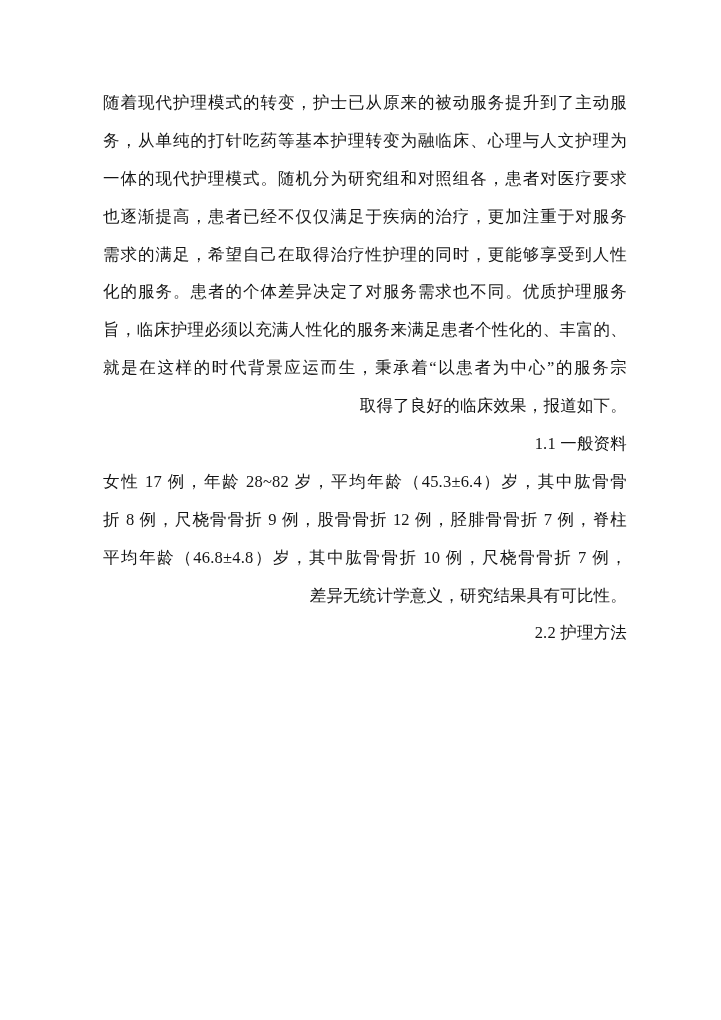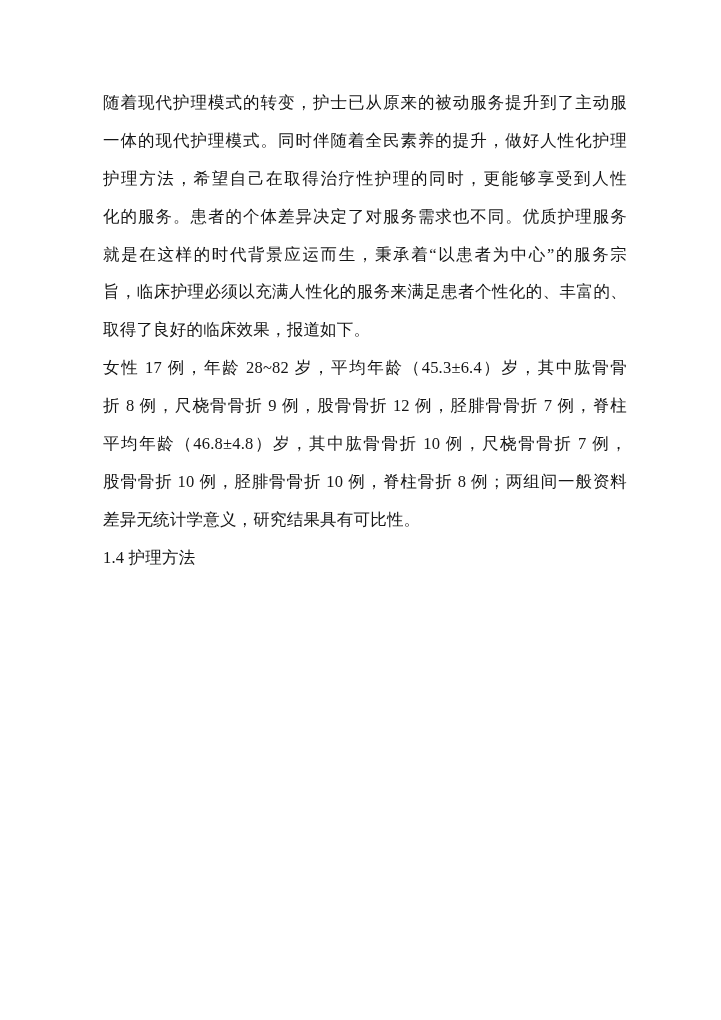--- a/index.html
+++ b/index.html
@@ -20,21 +20,21 @@
     position: absolute;
     left: 103px;
     top: 84px;
     width: 524px;
     font-size: 16.5px;
   }
   .text-line {
     display: block;
     height: 37.9px;
     line-height: 37.9px;
-    text-align: left;
+    text-align: right;
     letter-spacing: 0.2px;
   }
   .text-line.justified {
     text-align: justify;
     text-align-last: justify;
     text-justify: inter-character;
   }
   .page-footer {
     position: absolute;
     left: 0;
@@ -47,29 +47,31 @@
     line-height: 20px;
     color: #1a1a1a;
   }
 </style>
 </head>
 <body>
 
 <div class="page">
   <div class="text-block" id="text-block">
       <div class="text-line justified">随着现代护理模式的转变，护士已从原来的被动服务提升到了主动服</div>
-      <div class="text-line justified">一体的现代护理模式。同时伴随着全民素养的提升，做好人性化护理</div>
-      <div class="text-line justified">护理方法，希望自己在取得治疗性护理的同时，更能够享受到人性</div>
+      <div class="text-line justified">务，从单纯的打针吃药等基本护理转变为融临床、心理与人文护理为</div>
+      <div class="text-line justified">一体的现代护理模式。随机分为研究组和对照组各，患者对医疗要求</div>
+      <div class="text-line justified">也逐渐提高，患者已经不仅仅满足于疾病的治疗，更加注重于对服务</div>
+      <div class="text-line justified">需求的满足，希望自己在取得治疗性护理的同时，更能够享受到人性</div>
       <div class="text-line justified">化的服务。患者的个体差异决定了对服务需求也不同。优质护理服务</div>
+      <div class="text-line justified">旨，临床护理必须以充满人性化的服务来满足患者个性化的、丰富的、</div>
       <div class="text-line justified">就是在这样的时代背景应运而生，秉承着“以患者为中心”的服务宗</div>
-      <div class="text-line justified">旨，临床护理必须以充满人性化的服务来满足患者个性化的、丰富的、</div>
       <div class="text-line">取得了良好的临床效果，报道如下。</div>
+      <div class="text-line">1.1 一般资料</div>
       <div class="text-line justified">女性 17 例，年龄 28~82 岁，平均年龄（45.3±6.4）岁，其中肱骨骨</div>
       <div class="text-line justified">折 8 例，尺桡骨骨折 9 例，股骨骨折 12 例，胫腓骨骨折 7 例，脊柱</div>
       <div class="text-line justified">平均年龄（46.8±4.8）岁，其中肱骨骨折 10 例，尺桡骨骨折 7 例，</div>
-      <div class="text-line justified">股骨骨折 10 例，胫腓骨骨折 10 例，脊柱骨折 8 例；两组间一般资料</div>
       <div class="text-line">差异无统计学意义，研究结果具有可比性。</div>
-      <div class="text-line">1.4 护理方法</div>
+      <div class="text-line">2.2 护理方法</div>
     </div>
   <div class="page-footer">
     <span class="page-number">2</span>
   </div>
 </div>
 
 </body></html>

